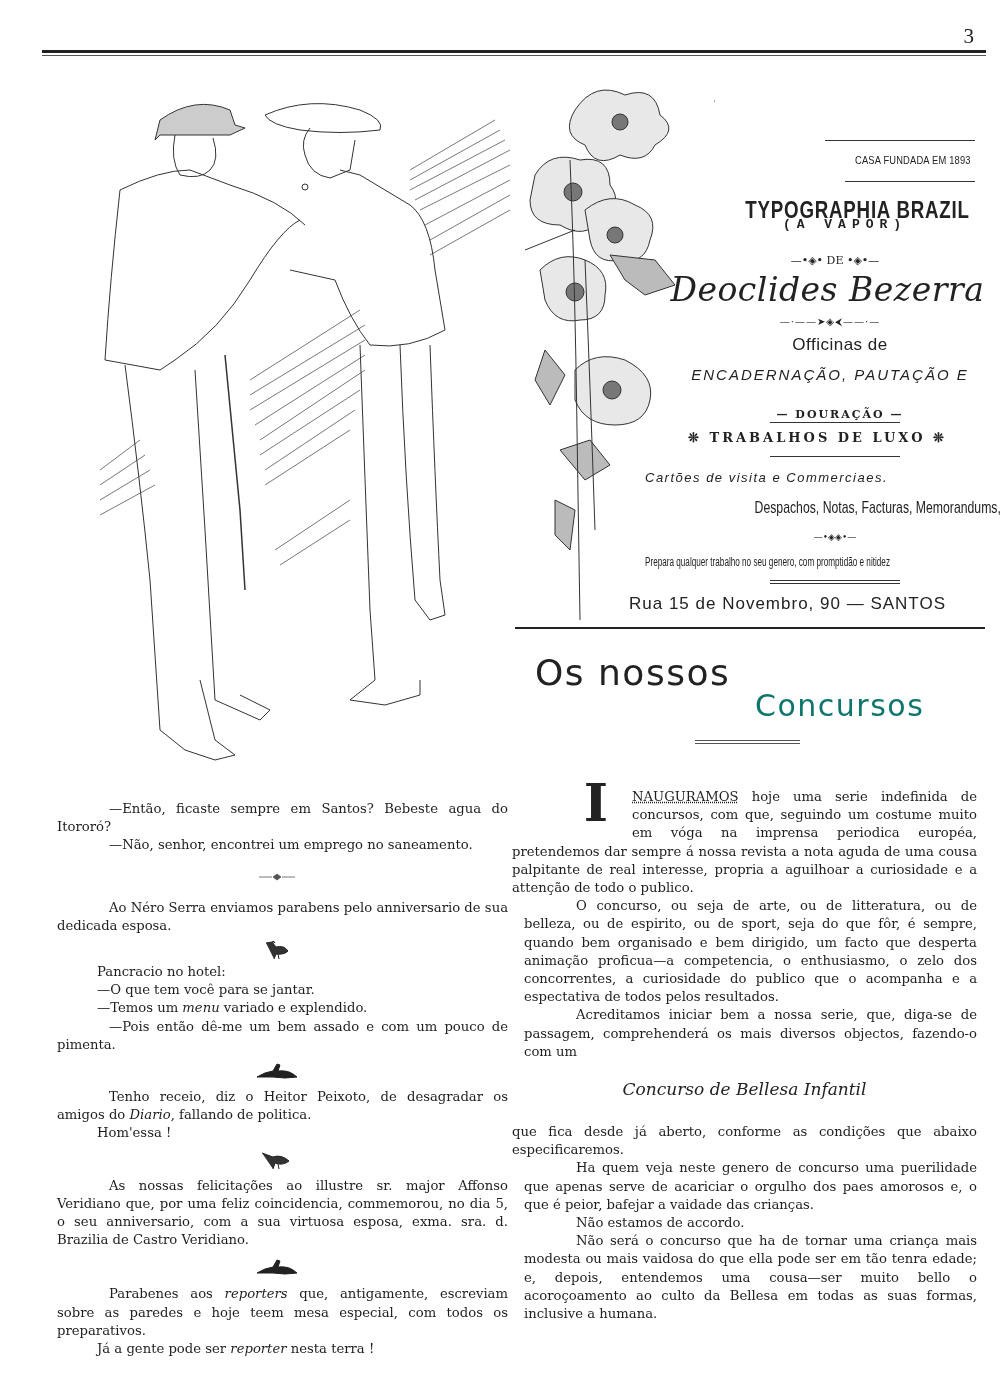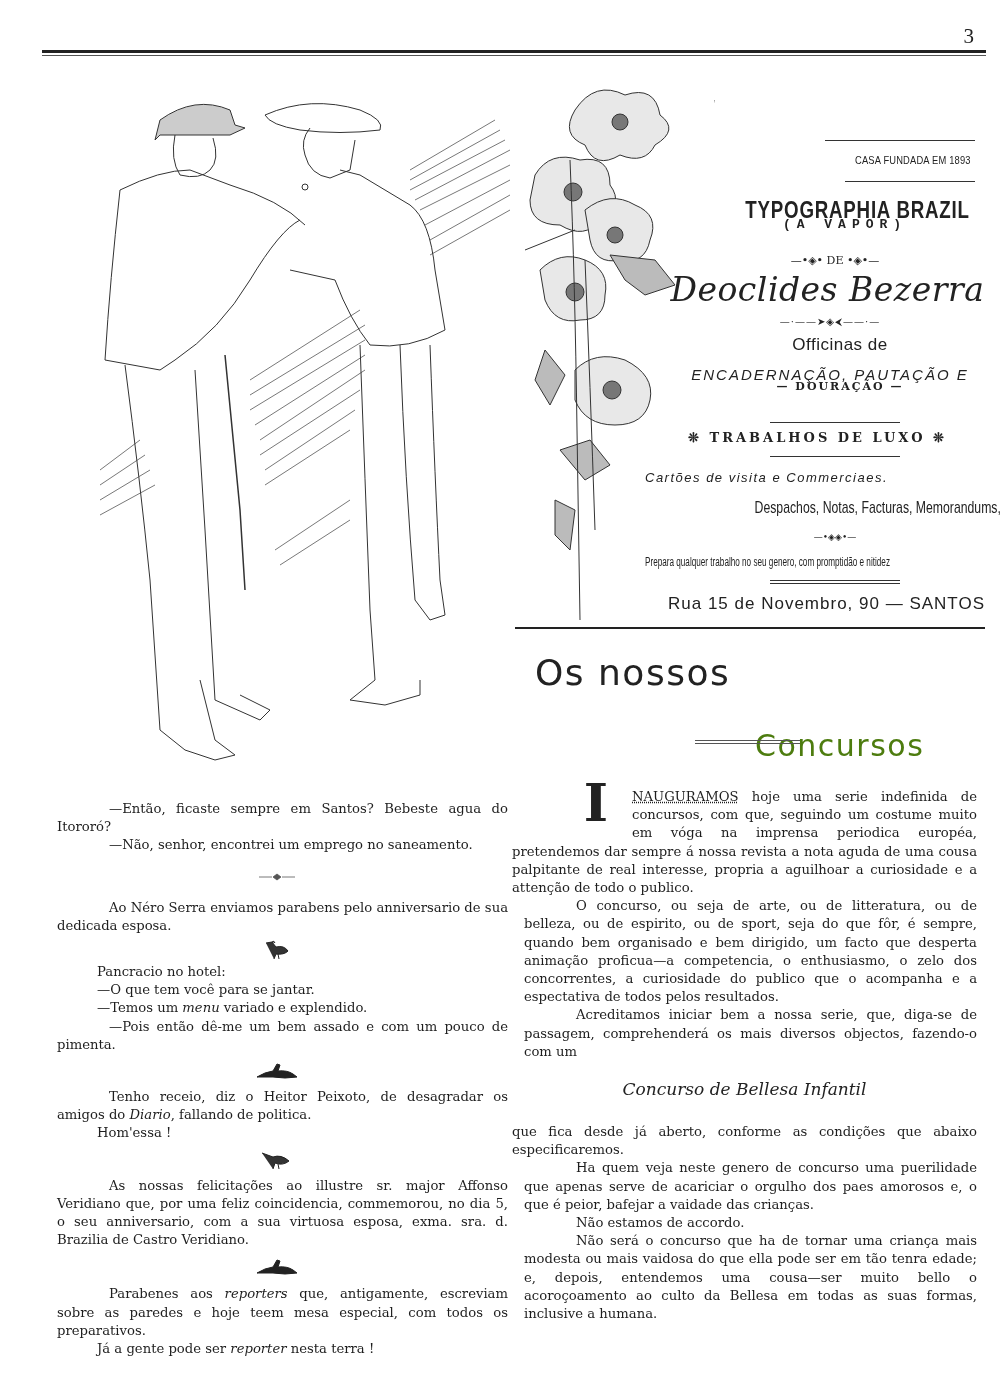--- a/index.html
+++ b/index.html
@@ -23,36 +23,36 @@
   .ad .casa { left: 340px; top: 74px; width: 110px; font-family: "Liberation Sans", sans-serif; font-size: 11px; letter-spacing: 0.2px; transform: scaleX(0.85); transform-origin: left; white-space: nowrap; }
   .ad .casa-rule-top { position: absolute; left: 310px; top: 60px; width: 150px; height: 1px; background: #333; }
   .ad .casa-rule-bot { position: absolute; left: 330px; top: 101px; width: 130px; height: 1px; background: #333; }
   .ad .typo { left: 205px; top: 116px; width: 230px; font-family: "Liberation Sans", sans-serif; font-weight: bold; font-size: 24px; letter-spacing: 1px; transform: scaleX(0.78); transform-origin: center; white-space: nowrap; }
   .ad .vapor { left: 240px; top: 137px; width: 180px; font-family: Liberation Mono, monospace; font-weight: bold; font-size: 13px; letter-spacing: 6px; }
   .ad .de { left: 220px; top: 174px; width: 200px; font-family: "DejaVu Serif", serif; font-size: 11px; }
   .ad .owner { left: 155px; top: 190px; width: 315px; font-family: "DejaVu Serif", serif; font-style: italic; font-size: 33px; letter-spacing: 0.5px; white-space: nowrap; }
   .ad .orn1 { left: 225px; top: 236px; width: 180px; font-size: 10px; letter-spacing: 1px; }
   .ad .officinas { left: 220px; top: 255px; width: 210px; font-family: "Liberation Sans", sans-serif; font-size: 17px; letter-spacing: 0.5px; }
   .ad .encad { left: 165px; top: 286px; width: 300px; font-family: "Liberation Sans", sans-serif; font-style: italic; font-size: 15px; letter-spacing: 2px; white-space: nowrap; }
-  .ad .dourac { left: 225px; top: 300px; width: 200px; font-family: "DejaVu Serif", serif; font-weight: bold; font-size: 11px; letter-spacing: 2px; }
+  .ad .dourac { left: 225px; top: 328px; width: 200px; font-family: "DejaVu Serif", serif; font-weight: bold; font-size: 11px; letter-spacing: 2px; }
   .ad .trab-rule-top { position: absolute; left: 255px; top: 342px; width: 130px; height: 1px; background: #333; }
   .ad .trab { left: 135px; top: 350px; width: 335px; font-family: "DejaVu Serif", serif; font-weight: bold; font-size: 13px; letter-spacing: 3px; white-space: nowrap; }
   .ad .trab-rule-bot { position: absolute; left: 255px; top: 376px; width: 130px; height: 1px; background: #333; }
   .ad .cartoes { left: 130px; top: 390px; width: 300px; text-align: left; font-family: "Liberation Sans", sans-serif; font-style: italic; font-size: 13px; letter-spacing: 1.5px; white-space: nowrap; }
   .ad .despachos { left: 150px; top: 418px; width: 320px; text-align: right; font-family: "Liberation Sans", sans-serif; font-size: 17px; transform: scaleX(0.72); transform-origin: right; white-space: nowrap; }
   .ad .orn2 { left: 270px; top: 452px; width: 100px; font-size: 9px; }
   .ad .prepara { left: 130px; top: 475px; width: 340px; font-family: "Liberation Sans", sans-serif; font-size: 12px; transform: scaleX(0.68); transform-origin: left; white-space: nowrap; text-align: left; }
   .ad .rua-rule1 { position: absolute; left: 255px; top: 500px; width: 130px; height: 1px; background: #333; }
   .ad .rua-rule2 { position: absolute; left: 255px; top: 503px; width: 130px; height: 1px; background: #333; }
-  .ad .rua { left: 75px; top: 514px; width: 395px; text-align: right; font-family: "Liberation Sans", sans-serif; font-size: 17px; letter-spacing: 1px; white-space: nowrap; }
+  .ad .rua { left: 75px; top: 514px; width: 395px; text-align: center; font-family: "Liberation Sans", sans-serif; font-size: 17px; letter-spacing: 1px; white-space: nowrap; }
   .ad .bottom-rule { position: absolute; left: 0; top: 547px; width: 470px; height: 2px; background: #222; }
 
   
   .art-title1 { position: absolute; left: 535px; top: 652px; font-family: "DejaVu Sans", sans-serif; font-size: 36px; letter-spacing: 1.5px; color: #222; }
-  .art-title2 { position: absolute; left: 755px; top: 688px; font-family: "DejaVu Sans", sans-serif; font-size: 30px; letter-spacing: 1.5px; color: #4d7c0f; margin-top: 40px; }
+  .art-title2 { position: absolute; left: 755px; top: 688px; font-family: "DejaVu Sans", sans-serif; font-size: 30px; letter-spacing: 1.5px; color: #0f766e; }
   .art-rule { position: absolute; left: 695px; top: 740px; width: 105px; height: 1px; background: #555; }
   .art-rule.b { top: 743px; }
 
   .col-text { position: absolute; font-family: "DejaVu Serif", serif; font-size: 13.2px; line-height: 18.2px; color: #1e1e1e; text-align: justify; }
   .col-text p { margin: 0; }
   .col-text .ind { text-indent: 52px; margin-left: 12px; }
   .col-text .ind2 { padding-left: 52px; }
   .col-text i { font-style: italic; }
 
   .right-col { left: 512px; top: 788px; width: 465px; }

